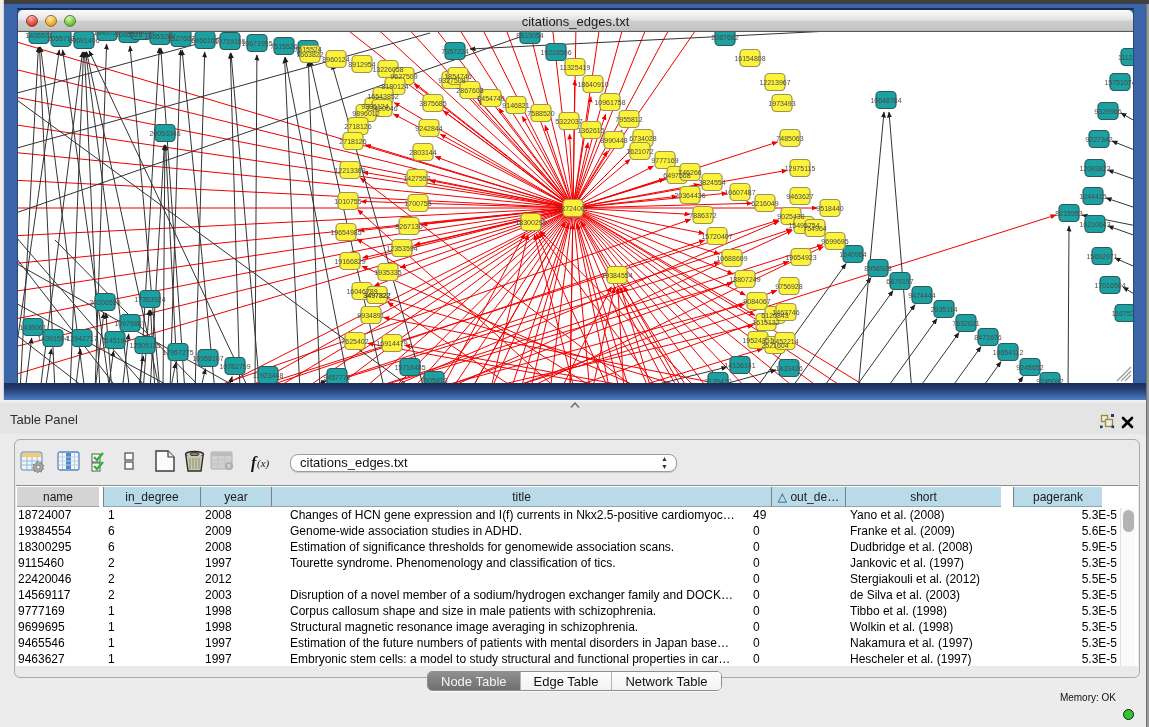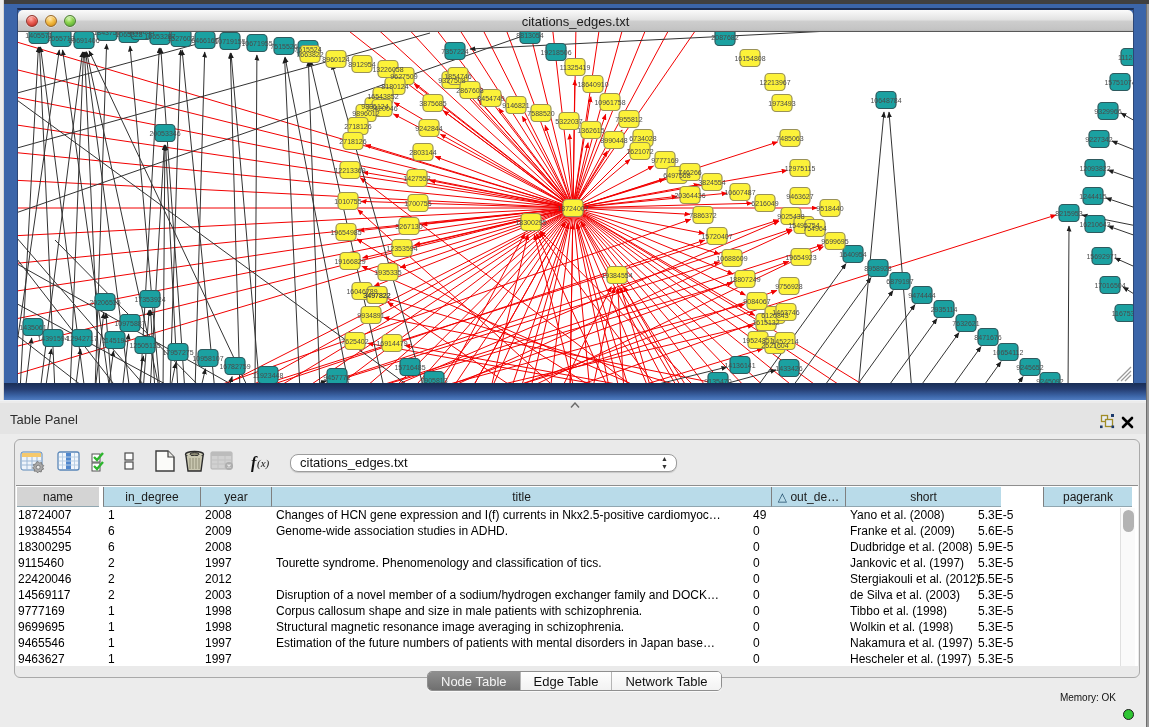--- a/index.html
+++ b/index.html
@@ -33,24 +33,24 @@
   border-radius:8px; font-size:13px; color:#111; line-height:16px; padding-left:9px; box-shadow:0 1px 1px rgba(0,0,0,0.15); }
 #combo .arr { position:absolute; right:8px; top:0px; font-size:7px; color:#333; line-height:8px; }
 #tbl { position:absolute; left:1px; top:45px; width:1122px; height:181px; background:#fff; border-top:1px solid #8e8e8e; }
 .th { position:absolute; top:1px; height:20px; background:#b9dbe9; border-left:1px solid #7f7f7f; border-bottom:1px solid #90a6b0;
   font-size:12px; color:#1a1a1a; text-align:center; line-height:20px; }
 .tr { position:relative; height:16px; font-size:12px; color:#000; white-space:nowrap; }
 .tr div { position:absolute; top:0; height:16px; line-height:15px; overflow:hidden; }
 .c0 { left:2px;  width:84px; }
 .c1 { left:92px; width:90px; }
 .c2 { left:189px; width:65px; }
-.c3 { left:260px; width:488px; }
+.c3 { left:274px; width:488px; }
 .c4 { left:737px; width:68px; }
 .c5 { left:834px; width:160px; }
-.c6 { left:962px; width:85px; }
+.c6 { left:1016px; width:85px;text-align:right; }
 #rowswrap { position:absolute; left:0; top:22px; width:1122px; height:159px; overflow:hidden; }
 #vscroll { position:absolute; right:3px; top:22px; width:15px; height:158px; background:#fafafa; border-left:1px solid #e0e0e0; }
 #vthumb { position:absolute; left:2px; top:2px; width:11px; height:22px; background:#b3b3b3; border-radius:6px; }
 #tabs { position:absolute; left:412px; top:231px; height:20px; display:flex; font-size:13px;
   border:1px solid #8f8f8f; border-radius:5px; overflow:hidden; background:#fdfdfd; box-shadow:0 1px 0 rgba(255,255,255,.7); }
 .tab { padding:0 13px; line-height:19px; color:#111; background:linear-gradient(#fefefe,#f2f2f2); }
 .tab.sel { background:linear-gradient(#8f8f8f,#6f6f6f); color:#f4f4f4; }
 .tab + .tab { border-left:1px solid #b5b5b5; }
 #mem { position:absolute; right:30px; top:291px; font-size:10px; color:#111; }
 #memdot { position:absolute; right:12px; top:308px; width:11px; height:11px; border-radius:50%; background:#2fc633; border:1.5px solid #1c1c1c; }
@@ -672,21 +672,21 @@
         </svg>
         <div id="combo">citations_edges.txt<span class="arr">▲<br>▼</span></div>
       </div>
       <div id="tbl">
         <div class="th" style="left:1px;width:82px;background:#d4d4d4;border-left:none;">name</div>
         <div class="th" style="left:87px;width:97px;">in_degree</div>
         <div class="th" style="left:184px;width:71px;">year</div>
         <div class="th" style="left:255px;width:500px;">title</div>
         <div class="th" style="left:755px;width:74px;"><span style="color:#1c4a68;">△</span> out_de…</div>
         <div class="th" style="left:829px;width:156px;">short</div>
-        <div class="th" style="left:1027px;width:89px;">pagerank</div>
+        <div class="th" style="left:997px;width:89px;">pagerank</div>
         <div id="rowswrap">
 <div class="tr">
               <div class="c0">18724007</div>
               <div class="c1">1</div>
               <div class="c2">2008</div>
               <div class="c3">Changes of HCN gene expression and I(f) currents in Nkx2.5-positive cardiomyoc…</div>
               <div class="c4">49</div>
               <div class="c5">Yano et al. (2008)</div>
               <div class="c6">5.3E-5</div>
             </div>
@@ -696,20 +696,21 @@
               <div class="c2">2009</div>
               <div class="c3">Genome-wide association studies in ADHD.</div>
               <div class="c4">0</div>
               <div class="c5">Franke et al. (2009)</div>
               <div class="c6">5.6E-5</div>
             </div>
 <div class="tr">
               <div class="c0">18300295</div>
               <div class="c1">6</div>
               <div class="c2">2008</div>
+              <div class="c3">Estimation of significance thresholds for genomewide association scans.</div>
               <div class="c4">0</div>
               <div class="c5">Dudbridge et al. (2008)</div>
               <div class="c6">5.9E-5</div>
             </div>
 <div class="tr">
               <div class="c0">9115460</div>
               <div class="c1">2</div>
               <div class="c2">1997</div>
               <div class="c3">Tourette syndrome. Phenomenology and classification of tics.</div>
               <div class="c4">0</div>
@@ -757,20 +758,21 @@
               <div class="c2">1997</div>
               <div class="c3">Estimation of the future numbers of patients with mental disorders in Japan base…</div>
               <div class="c4">0</div>
               <div class="c5">Nakamura et al. (1997)</div>
               <div class="c6">5.3E-5</div>
             </div>
 <div class="tr">
               <div class="c0">9463627</div>
               <div class="c1">1</div>
               <div class="c2">1997</div>
+              <div class="c3">Embryonic stem cells: a model to study structural and functional properties in car…</div>
               <div class="c4">0</div>
               <div class="c5">Hescheler et al. (1997)</div>
               <div class="c6">5.3E-5</div>
             </div>
         </div>
         <div id="vscroll">
             <div id="vthumb"></div>
           </div>
       </div>
       <div id="tabs">

